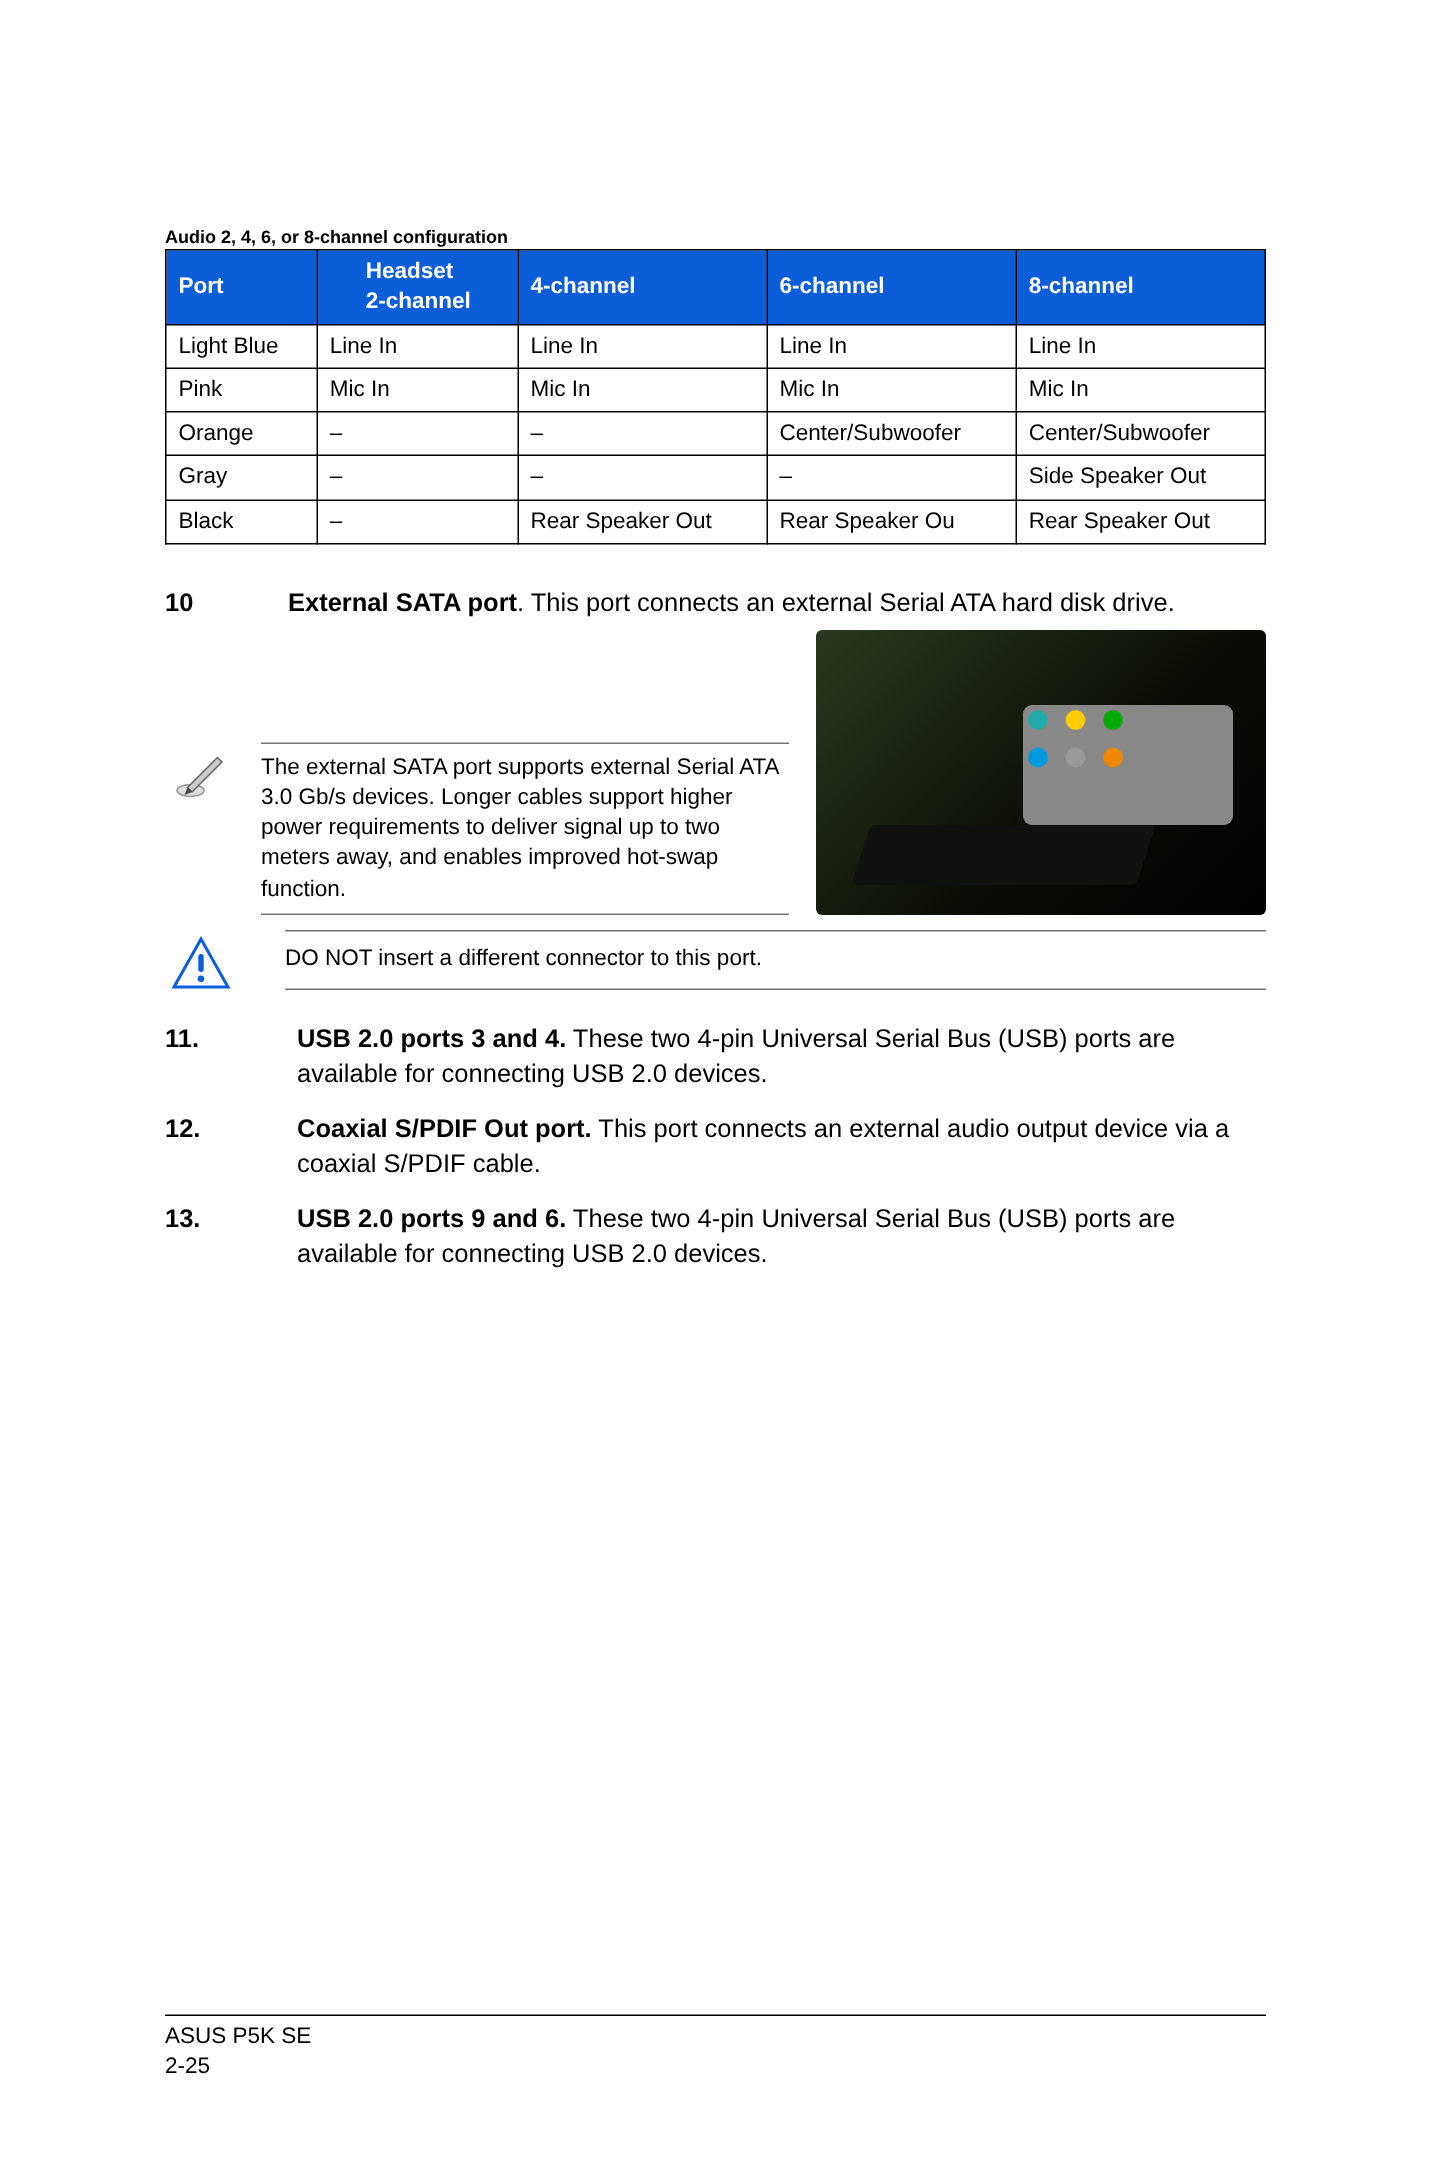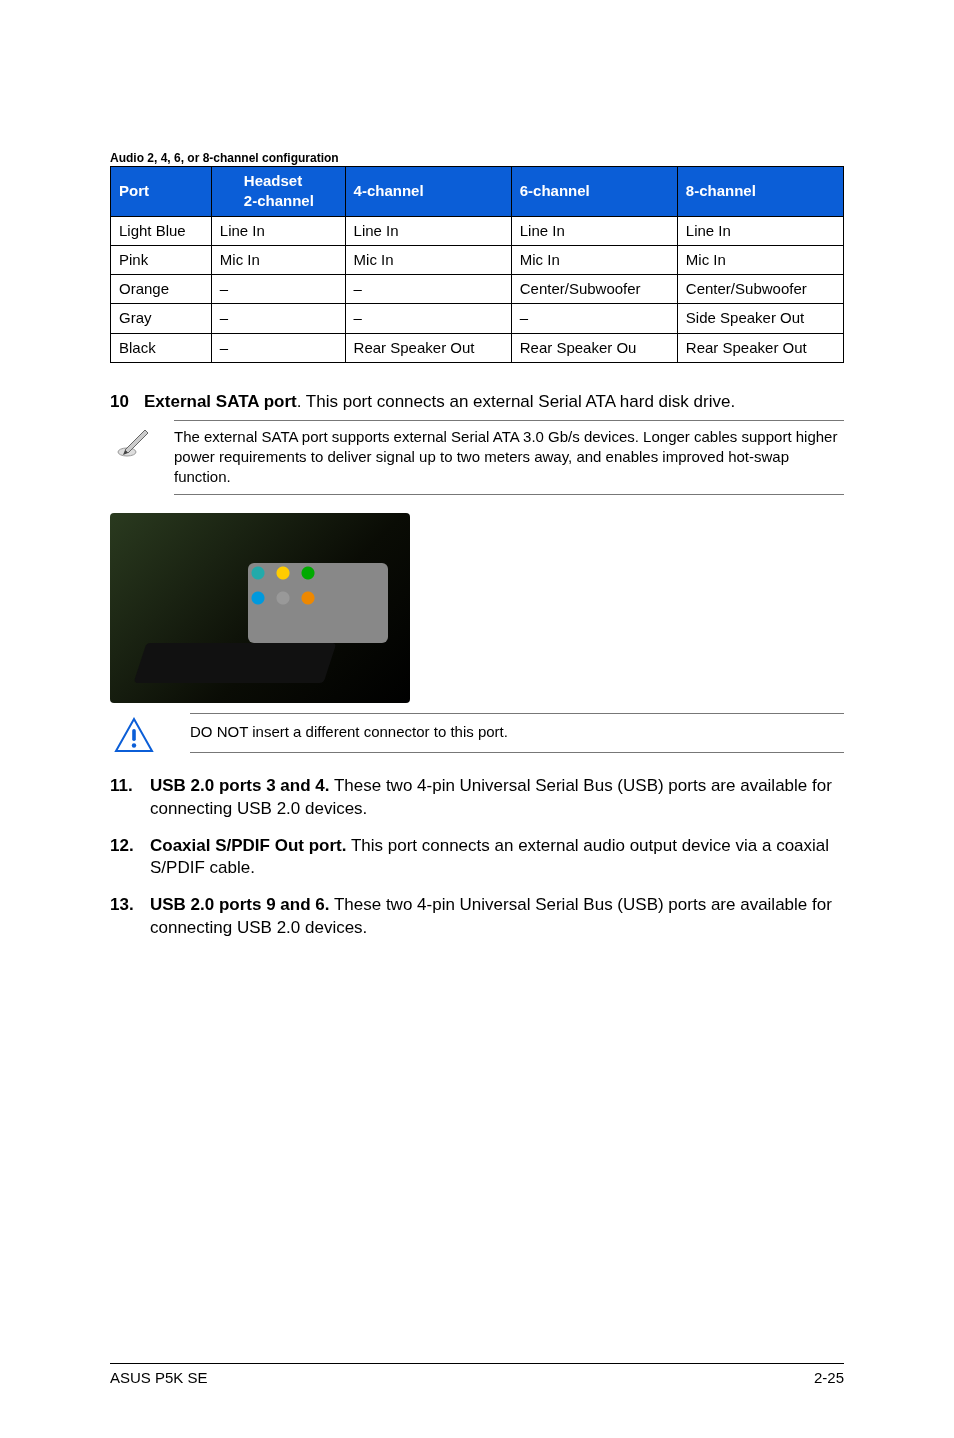--- a/index.html
+++ b/index.html
@@ -44,20 +44,21 @@
     display: flex;
     margin-bottom: 6px;
   }
   .item-num {
     font-weight: bold;
     width: 34px;
     flex-shrink: 0;
   }
   .item-body {
     flex: 1;
+    margin-left: 48px;
   }
   .bold { font-weight: bold; }
   .note-icon-col {
     width: 48px;
     flex-shrink:0;
     display:flex;
     justify-content:center;
     align-items:flex-start;
     padding-top:4px;
   }
@@ -65,23 +66,22 @@
     flex:1;
     font-size:15px;
     line-height:1.35;
     border-top:1px solid #777;
     border-bottom:1px solid #777;
     padding:6px 0;
   }
   .sata-row {
     display:flex;
     gap:18px;
-    align-items:flex-start;
+    align-items:flex-end;
     margin-bottom:10px;
-    flex-direction:column;
   }
   .sata-text-wrap {
     display:flex;
     gap:16px;
     flex:1;
   }
   .sata-photo {
     width: 300px;
     height: 190px;
     background: linear-gradient(135deg,#2a3a1f 0%, #0a0c05 60%, #000 100%);
@@ -131,20 +131,21 @@
   .list-items .item-num { width: 40px; }
   .footer {
     position:absolute;
     bottom:50px;
     left:110px; right:110px;
     display:flex;
     justify-content:space-between;
     font-size:15px;
     border-top:1px solid #000;
     padding-top:4px;
+    flex-direction:column;
   }
   svg { display:block; }
 </style>
 </head>
 <body>
 
 <h2 class="config-title">Audio 2, 4, 6, or 8-channel configuration</h2>
 
 <table class="audio-table">
   <thead>

